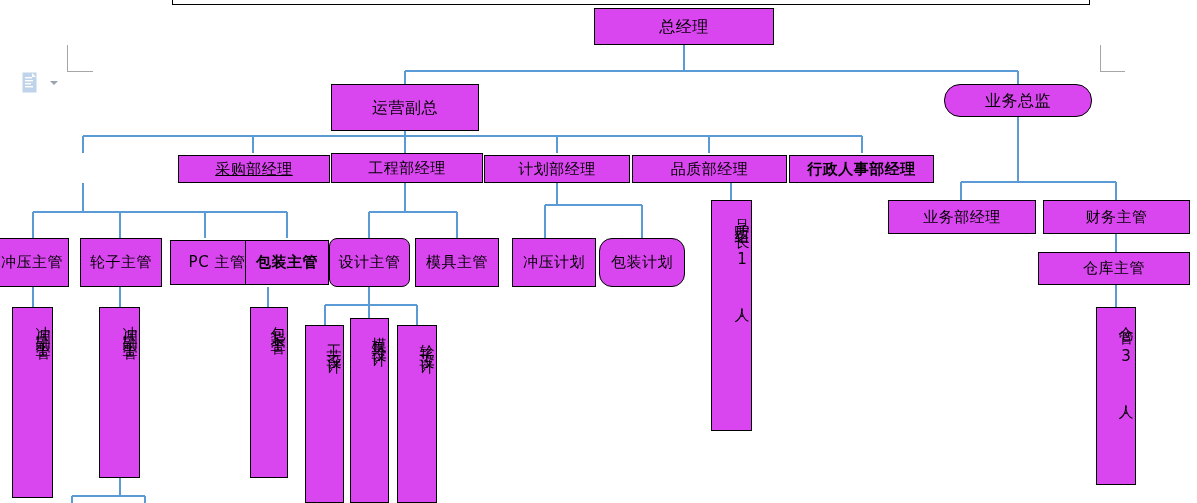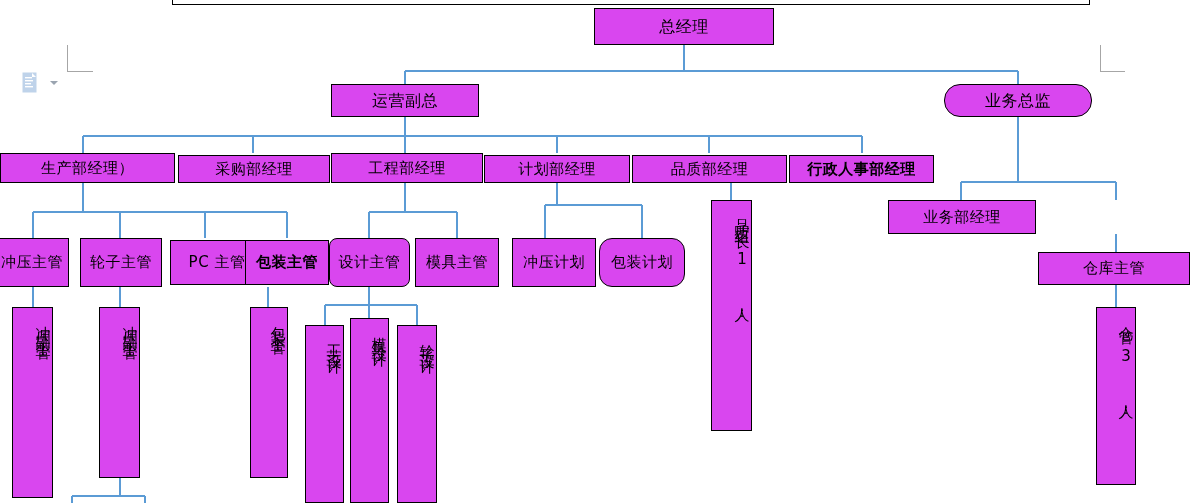--- a/index.html
+++ b/index.html
@@ -168,31 +168,31 @@
       <line x1="72" y1="496" x2="145" y2="496"></line>
       <line x1="72" y1="496" x2="72" y2="503"></line>
       <line x1="145" y1="496" x2="145" y2="503"></line>
     </g>
   </svg>
 
   <div class="topbox" style="left:172px; top:-10px; width:918px; height:15px;"></div>
 
   <div class="node big" style="left:594px; top:8px; width:180px; height:37px;">总经理</div>
 
-  <div class="node big" style="left:331px; top:84px; width:148px; height:33px;">运营副总</div>
+  <div class="node big" style="left:331px; top:84px; width:148px; height:47px;">运营副总</div>
   <div class="node big" style="left:944px; top:84px; width:148px; height:33px;border-radius:16px;">业务总监</div>
 
-  <div class="node" style="left:0px; top:153px; width:175px; height:30px;">生产部经理）</div>
-  <div class="node" style="left:178px; top:155px; width:152px; height:28px;">采购部经理</div>
+  <div class="node" style="left:178px; top:155px; width:152px; height:28px;text-decoration:underline;">采购部经理</div>
   <div class="node" style="left:331px; top:153px; width:152px; height:30px;">工程部经理</div>
   <div class="node" style="left:632px; top:155px; width:155px; height:28px;">品质部经理</div>
   <div class="node" style="left:484px; top:155px; width:146px; height:28px;">计划部经理</div>
   <div class="node" style="left:789px; top:155px; width:145px; height:28px;font-weight:bold;">行政人事部经理</div>
 
   <div class="node" style="left:888px; top:200px; width:148px; height:34px;">业务部经理</div>
+  <div class="node" style="left:1043px; top:200px; width:147px; height:34px;">财务主管</div>
   <div class="node" style="left:1038px; top:252px; width:152px; height:33px;">仓库主管</div>
 
   <div class="node" style="left:-5px; top:238px; width:74px; height:49px;">冲压主管</div>
   <div class="node" style="left:80px; top:238px; width:82px; height:49px;">轮子主管</div>
   <div class="node latin" style="left:170px; top:240px; width:94px; height:45px;text-align:right;">PC 主管</div>
   <div class="node" style="left:245px; top:240px; width:84px; height:45px;font-weight:bold;">包装主管</div>
 
   <div class="node" style="left:329px; top:238px; width:81px; height:49px;border-radius:8px;">设计主管</div>
   <div class="node" style="left:415px; top:238px; width:84px; height:49px;">模具主管</div>
 

